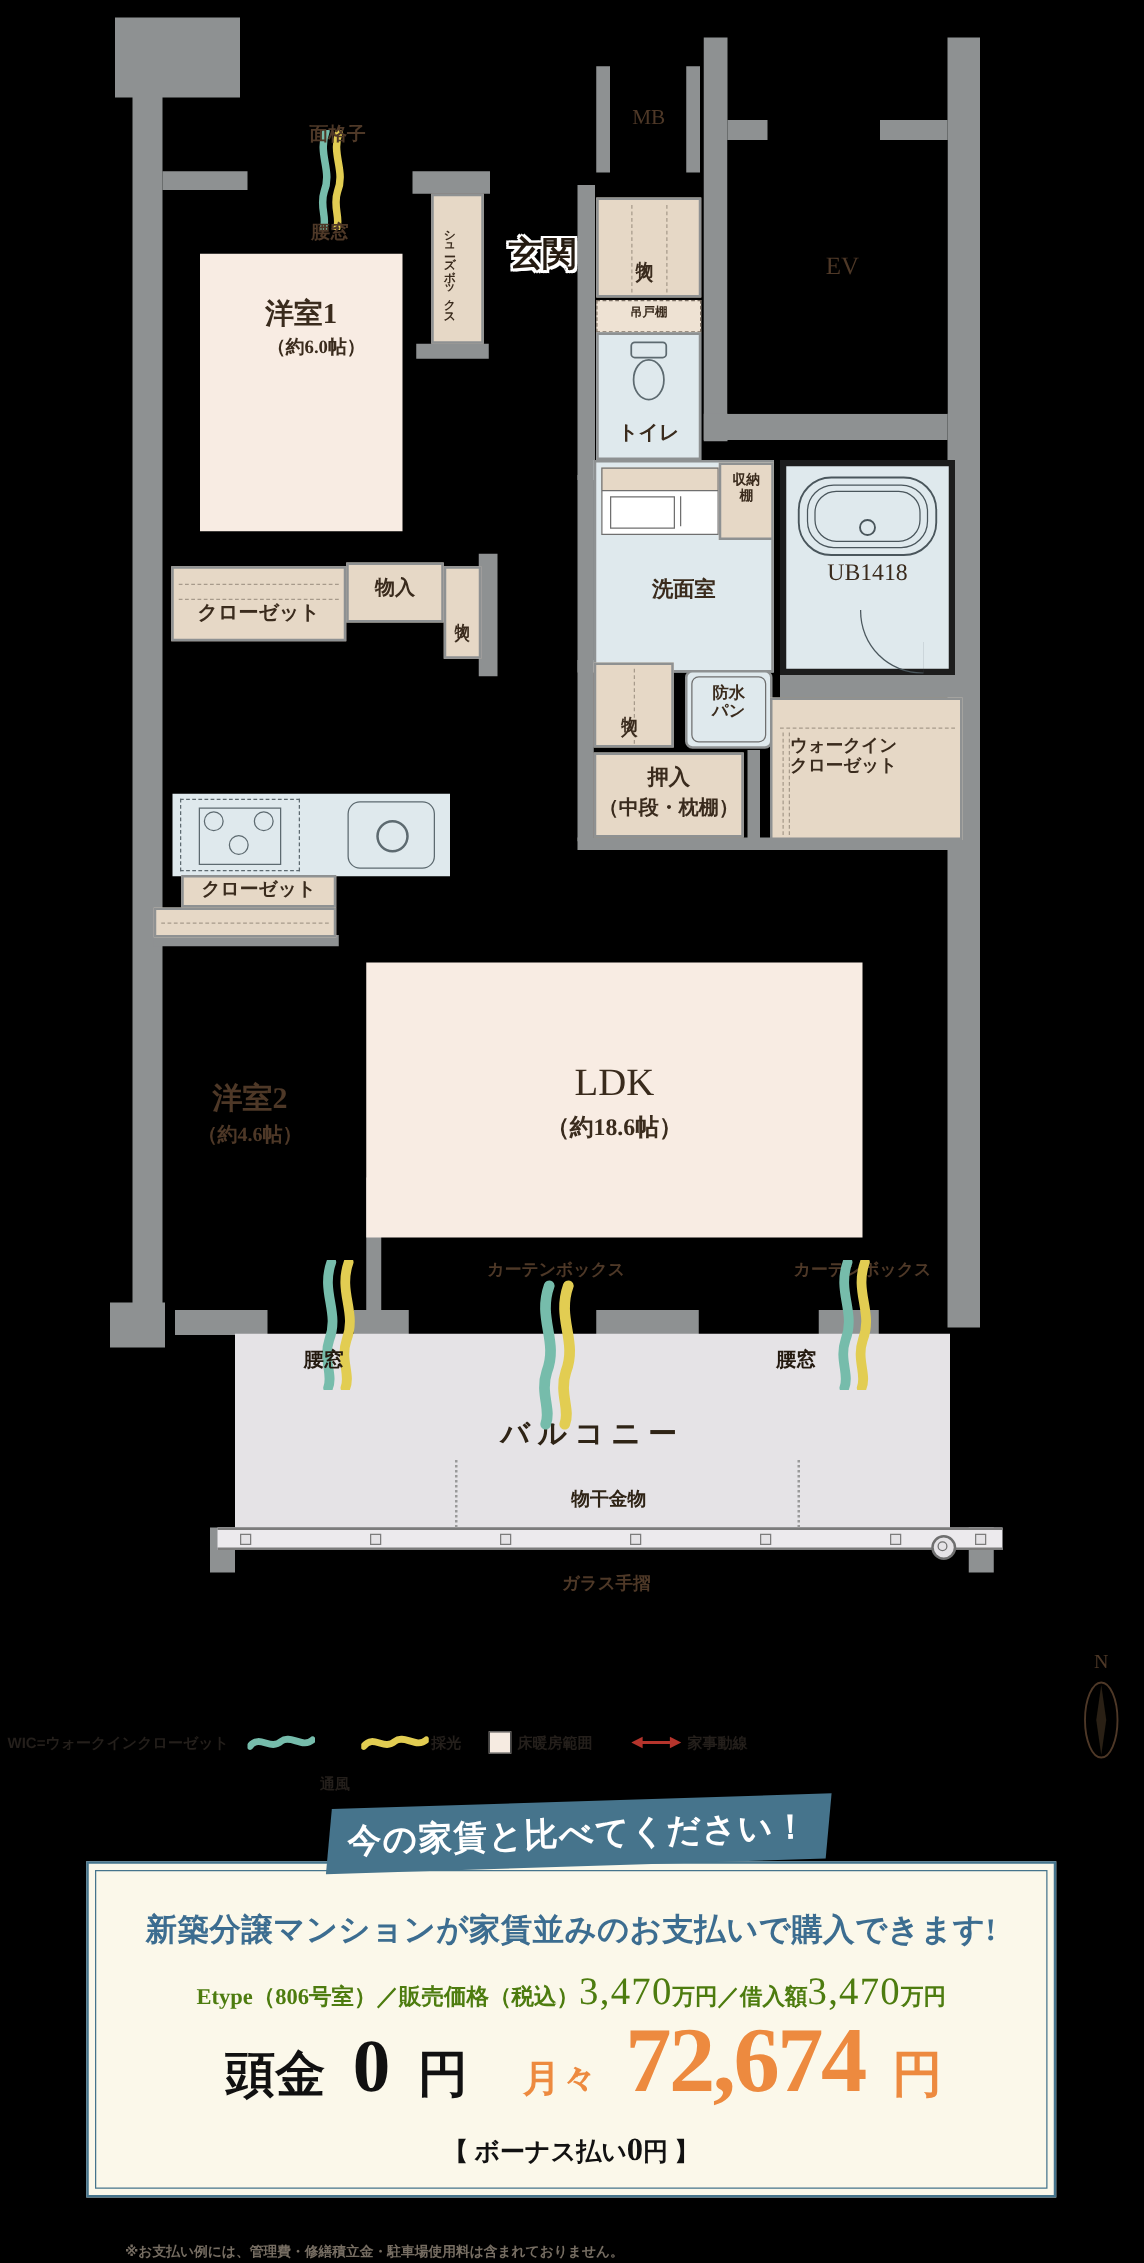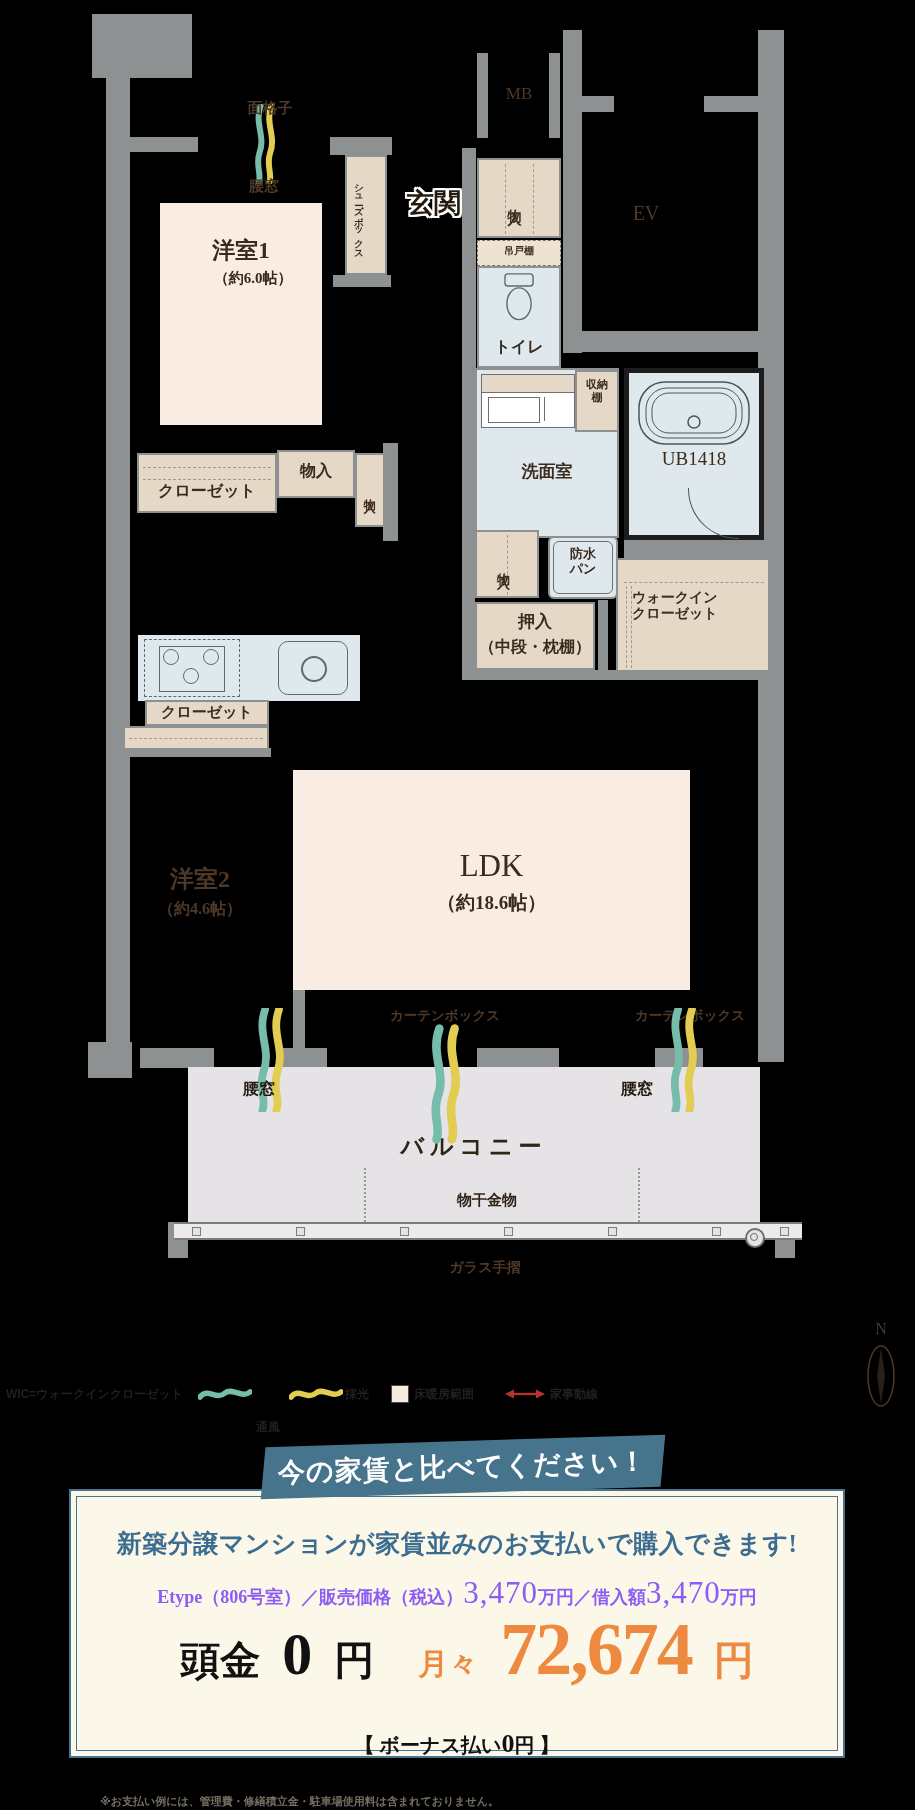--- a/index.html
+++ b/index.html
@@ -23,32 +23,32 @@
   .post{position:absolute;width:7px;height:7px;border:1px solid #7c7c7c;background:#e5e3e6;top:3px;}
   
   .promo-box{position:absolute;left:69px;top:1489px;width:776px;height:269px;background:#fbf8ea;
              border:2px solid #46748c;box-sizing:border-box;}
   .promo-box::before{content:"";position:absolute;inset:5px;border:1px solid #46748c;pointer-events:none;}
   .ribbon{position:absolute;left:263px;top:1441px;width:400px;height:52px;background:#46748c;
           transform:rotate(-1.8deg) skewX(-7deg);display:flex;align-items:center;justify-content:center;z-index:5;}
   .ribbon span{transform:skewX(7deg);color:#fff;font-size:27px;font-weight:bold;letter-spacing:1px;}
   .headline{position:absolute;left:0;right:0;top:36px;text-align:center;color:#3c6d90;
             font-size:25px;font-weight:bold;letter-spacing:0.5px;}
-  .specline{position:absolute;left:0;right:0;top:84px;text-align:center;color:#8b5cf6;}
+  .specline{position:absolute;left:0;right:0;top:84px;text-align:center;color:#4d7c0f;}
   .specline .s{font-size:18px;font-weight:bold;}
   .specline .b{font-size:31px;letter-spacing:1px;}
   .priceline{position:absolute;left:0;right:0;top:116px;display:flex;align-items:baseline;
              justify-content:center;gap:22px;color:#111;margin-left:20px;}
   .pl-label{font-size:40px;font-weight:bold;}
   .pl-zero{font-size:60px;font-weight:bold;}
   .orange{color:#ed8a3f;}
   .pl-monthly{font-size:30px;font-weight:bold;margin-left:22px;}
   .pl-big{font-size:74px;font-weight:bold;letter-spacing:-2px;}
   .pl-yen{font-size:40px;font-weight:bold;}
-  .bonus{position:absolute;left:0;right:0;top:214px;text-align:center;color:#111;font-size:20px;font-weight:bold;margin-top:24px;}
+  .bonus{position:absolute;left:0;right:0;top:214px;text-align:center;color:#111;font-size:20px;font-weight:bold;}
   .bonus .z{font-size:26px;}
   .note{position:absolute;left:100px;width:740px;color:#766d62;font-size:11px;font-weight:bold;
         font-family:"Liberation Sans","DejaVu Sans",sans-serif;text-align:left;}
   .legtxt{position:absolute;color:#241f1b;font-size:12px;font-weight:bold;
           font-family:"Liberation Sans","DejaVu Sans",sans-serif;}
 </style>
 </head>
 <body>
 
 <div id="stage">
@@ -113,21 +113,21 @@
     <div class="lbl" style="left:477px;top:245px;width:84px;font-size:10px;font-weight:bold;">吊戸棚</div>
 
     <div class="room wet" style="left:477px;top:266px;width:84px;height:102px;"></div>
     <svg class="abs" style="left:499px;top:272px;" width="40" height="56" viewBox="0 0 40 60">
       <rect x="5" y="2" width="30" height="13" rx="3" fill="none" stroke="#5d6a70" stroke-width="1.5"></rect>
       <ellipse cx="20" cy="34" rx="13" ry="17" fill="none" stroke="#5d6a70" stroke-width="1.5"></ellipse>
     </svg>
     <div class="lbl" style="left:477px;top:338px;width:84px;font-size:16px;font-weight:bold;">トイレ</div>
 
     <div class="abs" style="left:582px;top:112px;width:176px;height:219px;background:#000;"></div>
-    <div class="lbl onblack" style="left:558px;top:202px;width:176px;font-size:20px;">EV</div>
+    <div class="lbl onblack" style="left:586px;top:202px;width:176px;font-size:20px;">EV</div>
 
     <div class="room wet" style="left:475px;top:368px;width:144px;height:170px;"></div>
     <div class="abs" style="left:481px;top:374px;width:92px;height:18px;background:#e6d8c6;border:1px solid #6f6f6f;"></div>
     <div class="abs" style="left:481px;top:392px;width:92px;height:34px;background:#fff;border:1px solid #6f6f6f;">
       <div class="abs" style="left:6px;top:4px;width:50px;height:24px;border:1px solid #6f6f6f;"></div>
       <div class="abs" style="left:62px;top:4px;width:22px;height:24px;border-left:1px solid #6f6f6f;"></div>
     </div>
     <div class="lbl" style="left:475px;top:462px;width:144px;font-size:17px;font-weight:bold;">洗面室</div>
 
     <div class="room beige" style="left:575px;top:370px;width:44px;height:62px;"></div>

